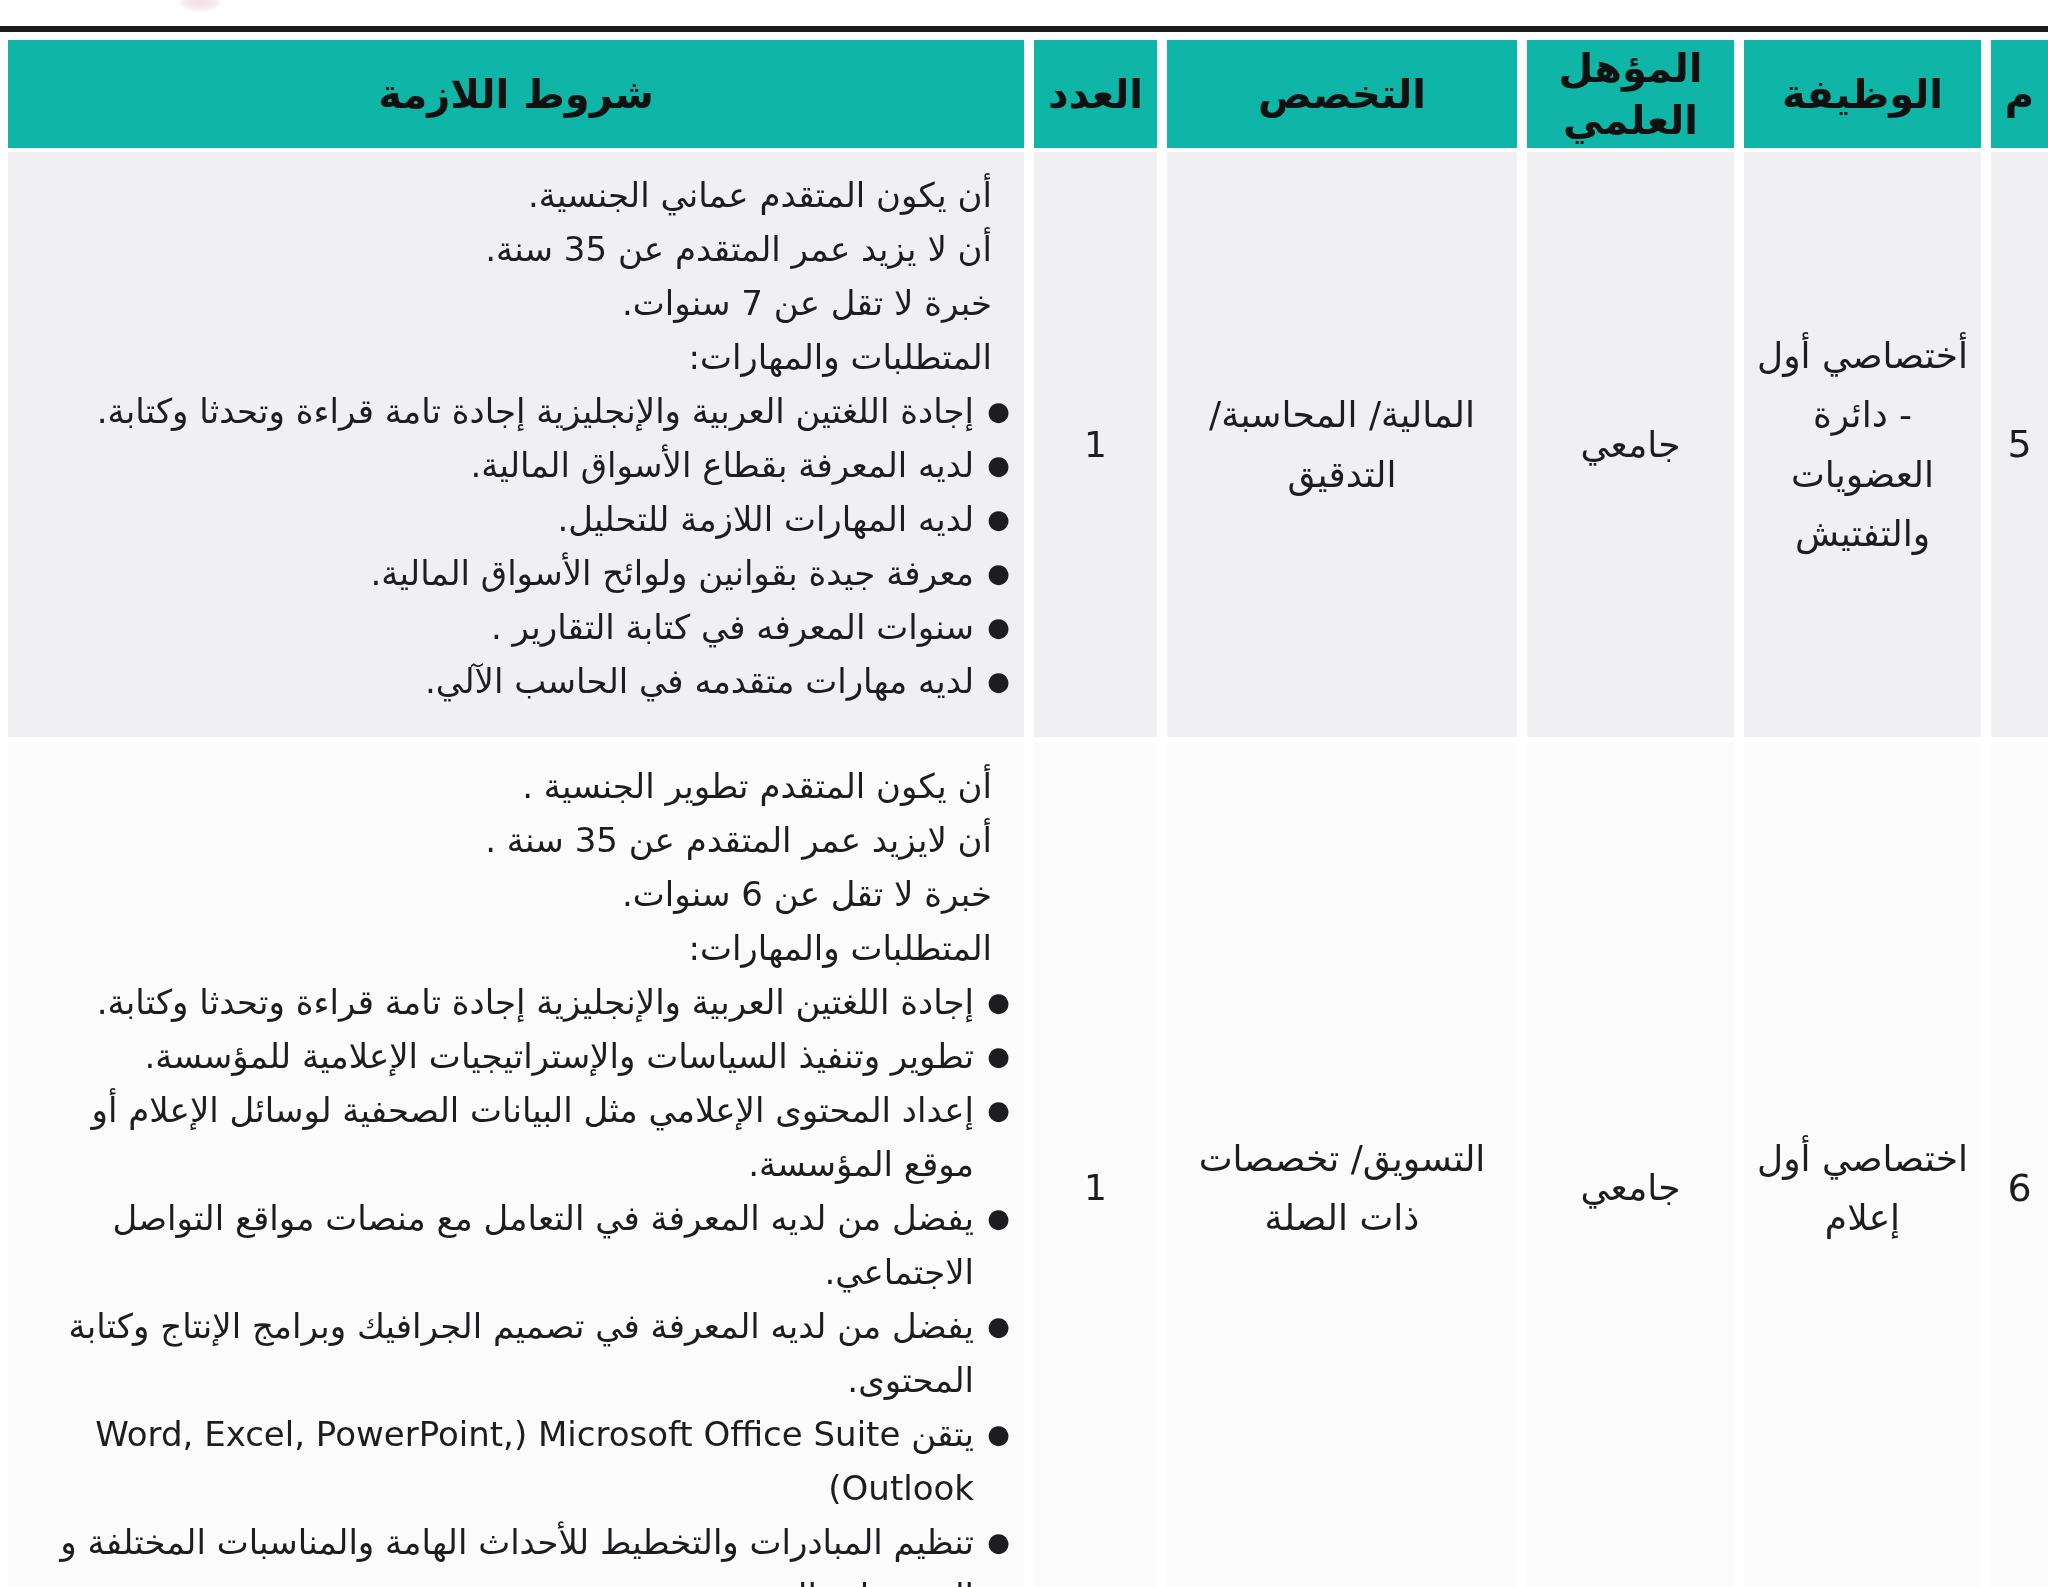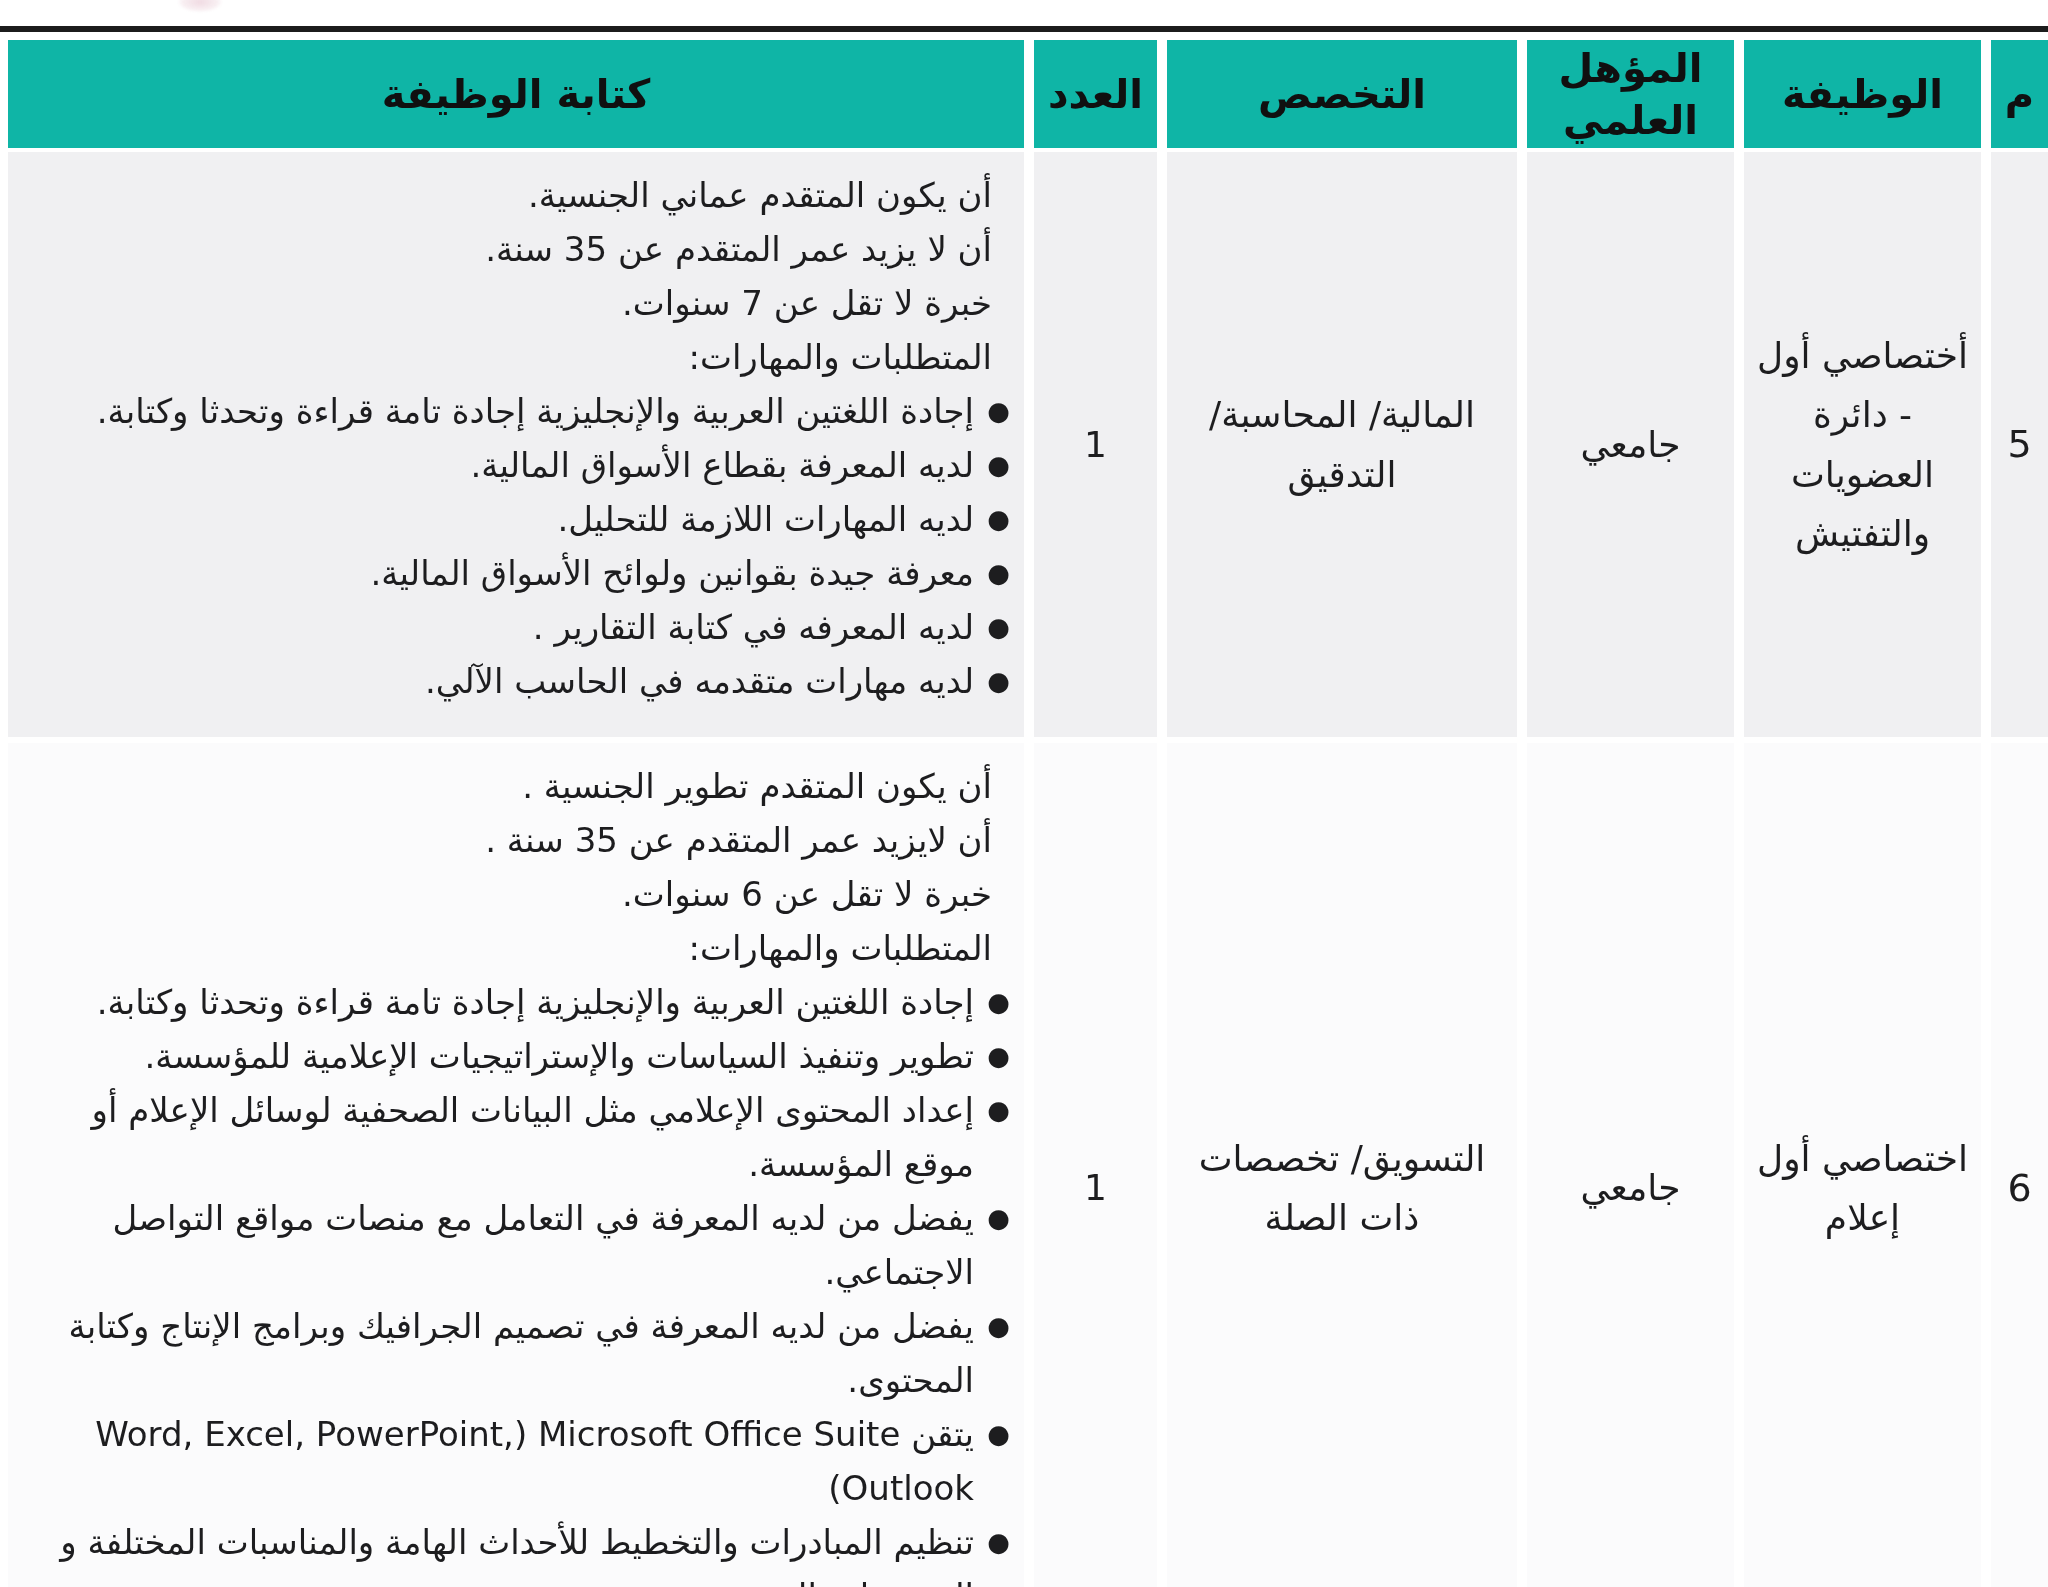--- a/index.html
+++ b/index.html
@@ -69,21 +69,21 @@
   <div class="top-rule"></div>
 
   <div class="jobs-table">
 
     <div class="grid-row thead">
       <div class="cell">م</div>
       <div class="cell">الوظيفة</div>
       <div class="cell">المؤهل العلمي</div>
       <div class="cell">التخصص</div>
       <div class="cell">العدد</div>
-      <div class="cell">كتابة الوظيفة</div>
+      <div class="cell">شروط اللازمة</div>
     </div>
 
     <div class="grid-row trow row-odd">
       <div class="cell">
           <span class="c-num-val">5</span>
         </div>
       <div class="cell">أختصاصي أول - دائرة العضويات والتفتيش</div>
       <div class="cell">جامعي</div>
       <div class="cell">المالية/ المحاسبة/ التدقيق</div>
       <div class="cell">1</div>
@@ -107,21 +107,21 @@
 
             <div class="bullet-line">
               <span class="bullet-dot">●</span><span>لديه المهارات اللازمة للتحليل.</span>
             </div>
 
             <div class="bullet-line">
               <span class="bullet-dot">●</span><span>معرفة جيدة بقوانين ولوائح الأسواق المالية.</span>
             </div>
 
             <div class="bullet-line">
-              <span class="bullet-dot">●</span><span>لديه المعرفه في كتابة التقارير .</span>
+              <span class="bullet-dot">●</span><span>سنوات المعرفه في كتابة التقارير .</span>
             </div>
 
             <div class="bullet-line">
               <span class="bullet-dot">●</span><span>لديه مهارات متقدمه في الحاسب الآلي.</span>
             </div>
           </div>
       </div>
     </div>
 
     <div class="grid-row trow row-even">

